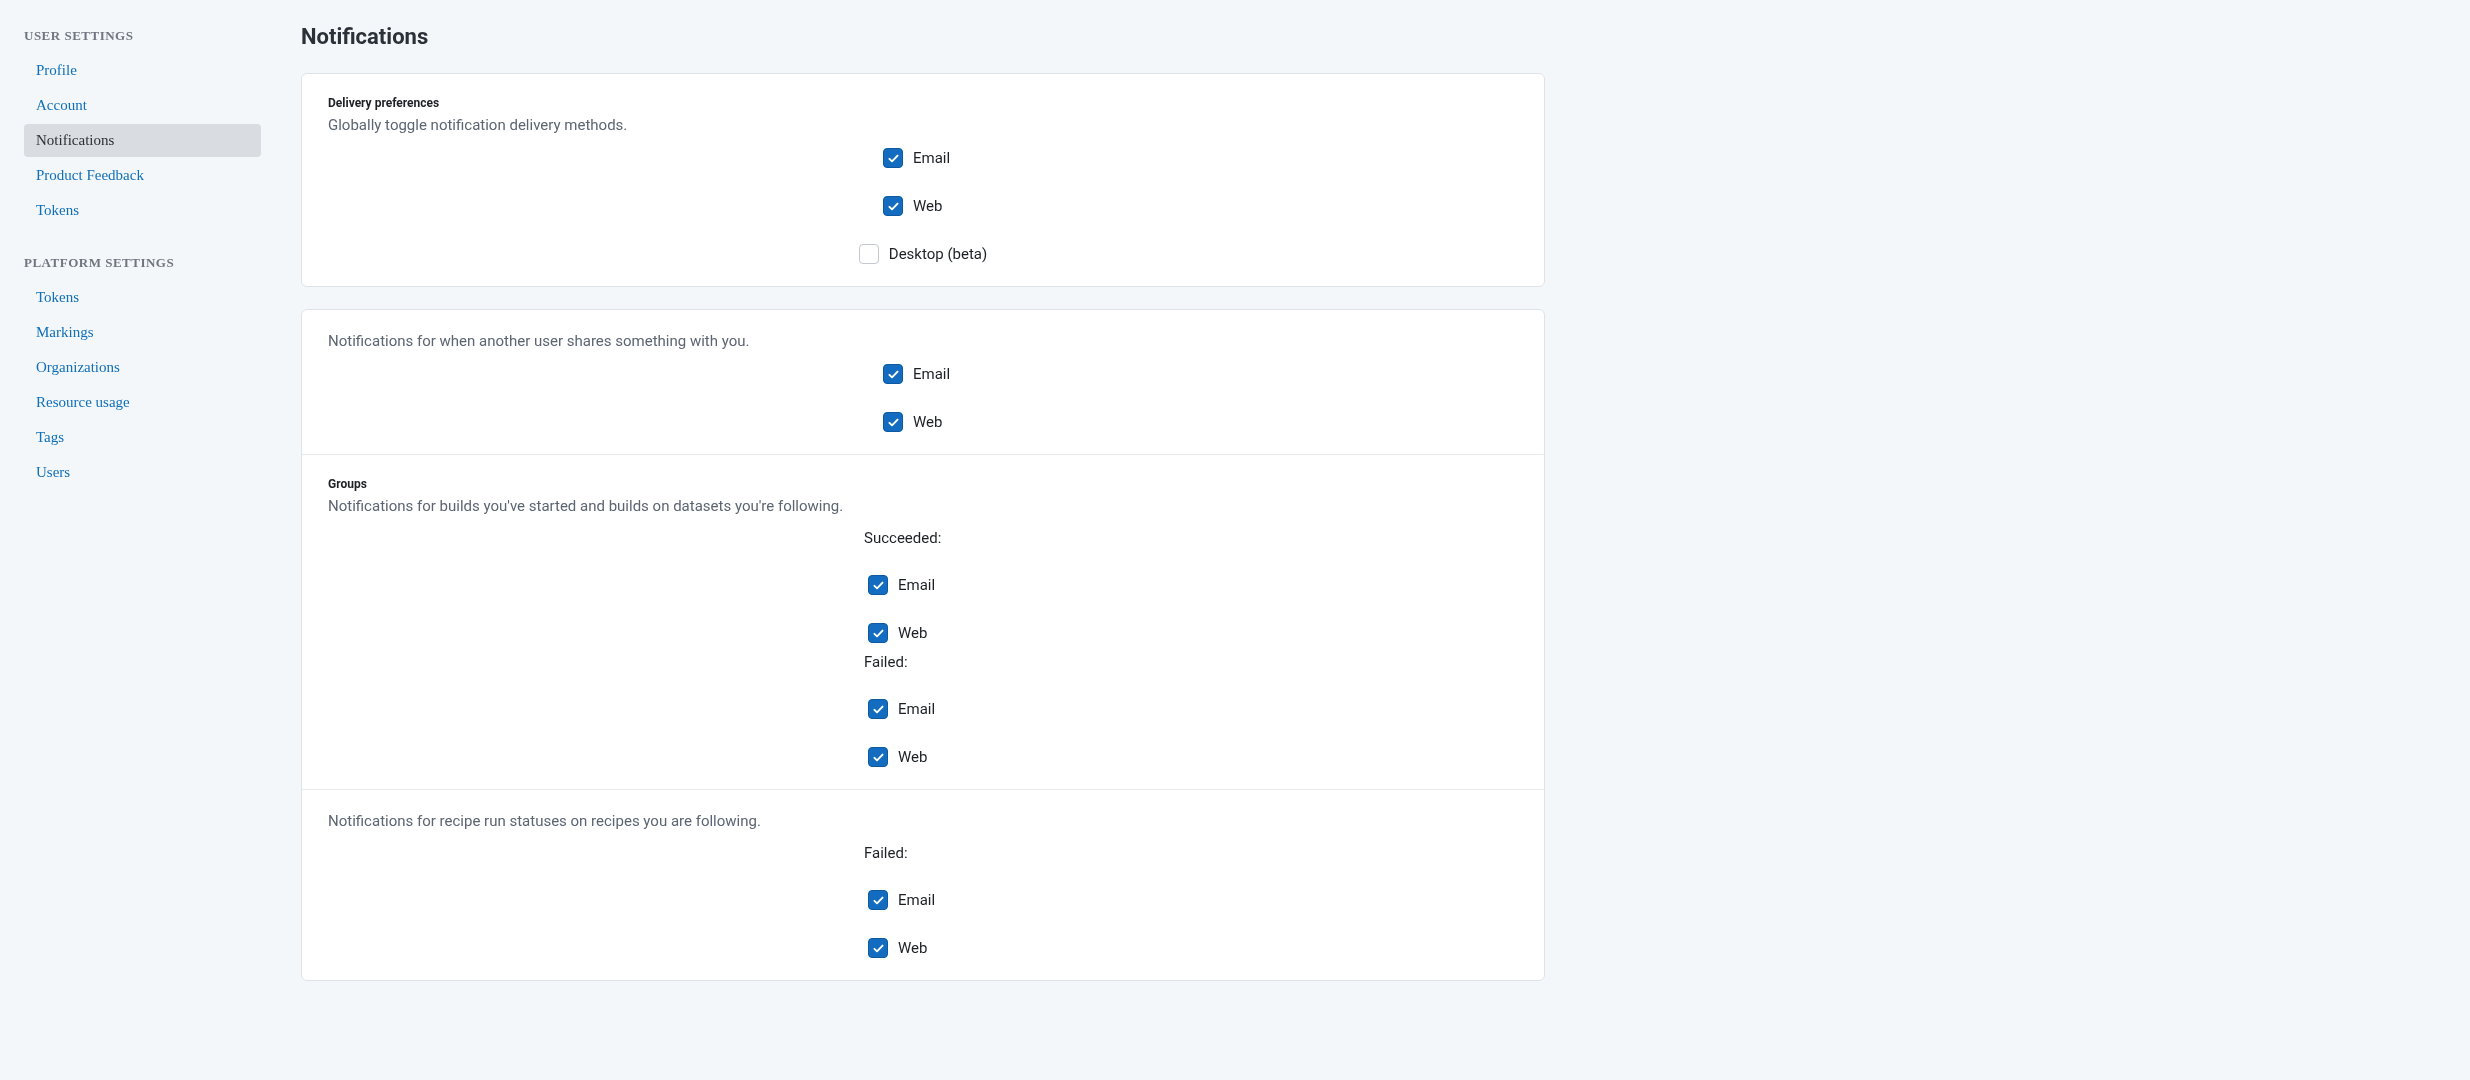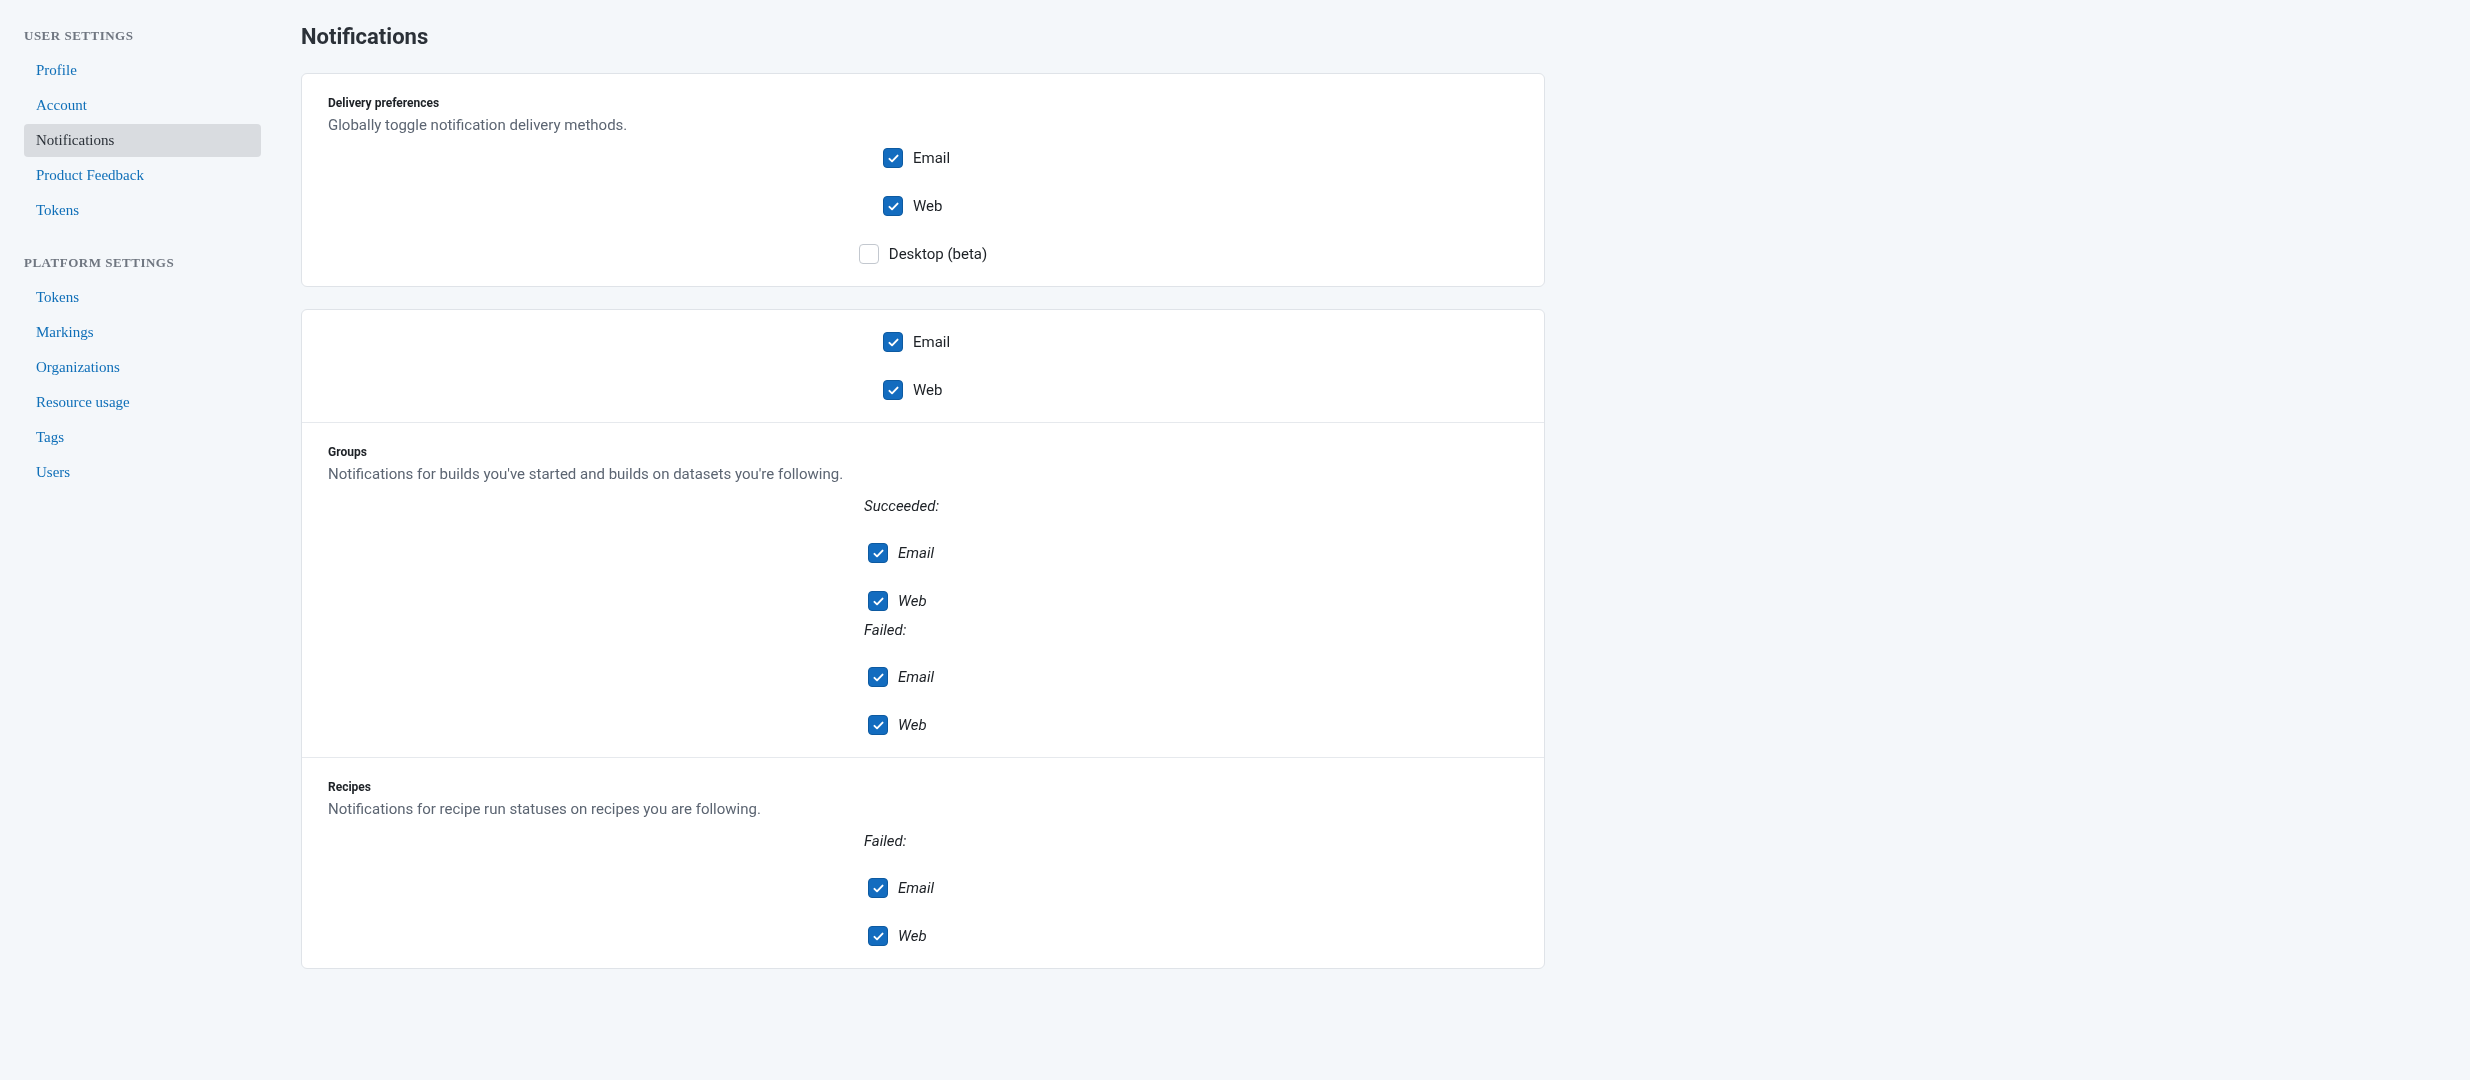--- a/index.html
+++ b/index.html
@@ -112,21 +112,20 @@
   .checkbox svg {
     width: 13px;
     height: 13px;
   }
   .opt-label {
     font-size: 15px;
     color: #1d2126;
   }
   .builds-row {
     display: flex;
-    font-style: italic;
   }
   .builds-row .row-label { width: 118px; }
   .builds-row .check-option { min-width: 110px; }
 </style>
 </head>
 <body>
 
 <div class="page">
   <div class="sidebar">
 
@@ -179,20 +178,21 @@
             <span class="checkbox unchecked"></span>
             <span class="opt-label">Desktop (beta)</span>
           </div>
         </div>
       </div>
     </div>
 
     <div class="card">
 
       <div class="section">
+        <div class="section-desc">Notifications for when another user shares something with you.</div>
         <div class="options-row">
           <div class="check-option">
             <span class="checkbox checked">
                 <svg viewBox="0 0 16 16">
                   <path fill="none" stroke="#fff" stroke-width="2.4" stroke-linecap="round" stroke-linejoin="round" d="M3 8.5 L6.2 11.5 L13 4.5"></path>
                 </svg>
               </span>
             <span class="opt-label">Email</span>
           </div>
           <div class="check-option">
@@ -245,21 +245,20 @@
                 <svg viewBox="0 0 16 16">
                   <path fill="none" stroke="#fff" stroke-width="2.4" stroke-linecap="round" stroke-linejoin="round" d="M3 8.5 L6.2 11.5 L13 4.5"></path>
                 </svg>
               </span>
             <span class="opt-label">Web</span>
           </div>
         </div>
       </div>
 
       <div class="section">
-        <div class="section-title">Recipes</div>
         <div class="section-desc">Notifications for recipe run statuses on recipes you are following.</div>
         <div class="options-row builds-row">
           <span class="row-label">Failed:</span>
           <div class="check-option">
             <span class="checkbox checked">
                 <svg viewBox="0 0 16 16">
                   <path fill="none" stroke="#fff" stroke-width="2.4" stroke-linecap="round" stroke-linejoin="round" d="M3 8.5 L6.2 11.5 L13 4.5"></path>
                 </svg>
               </span>
             <span class="opt-label">Email</span>

